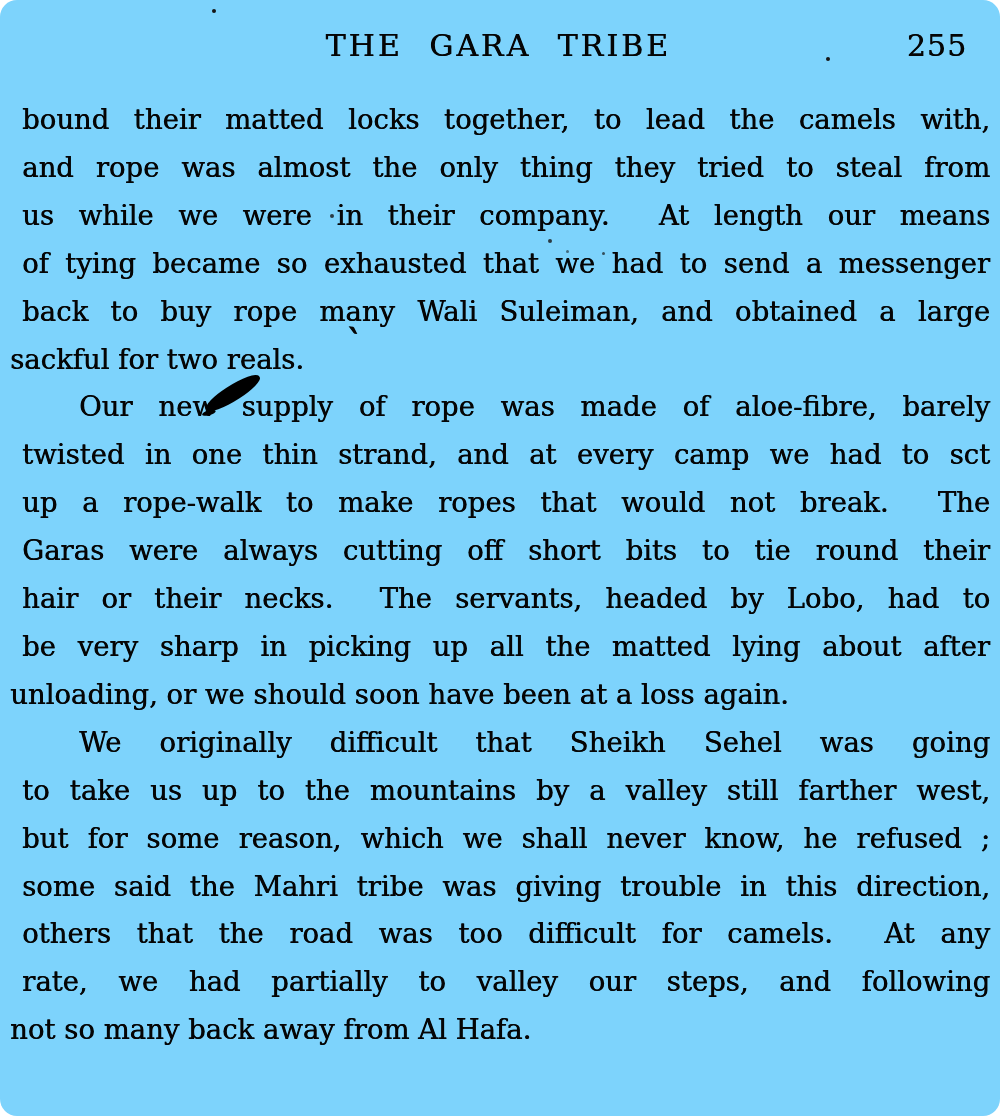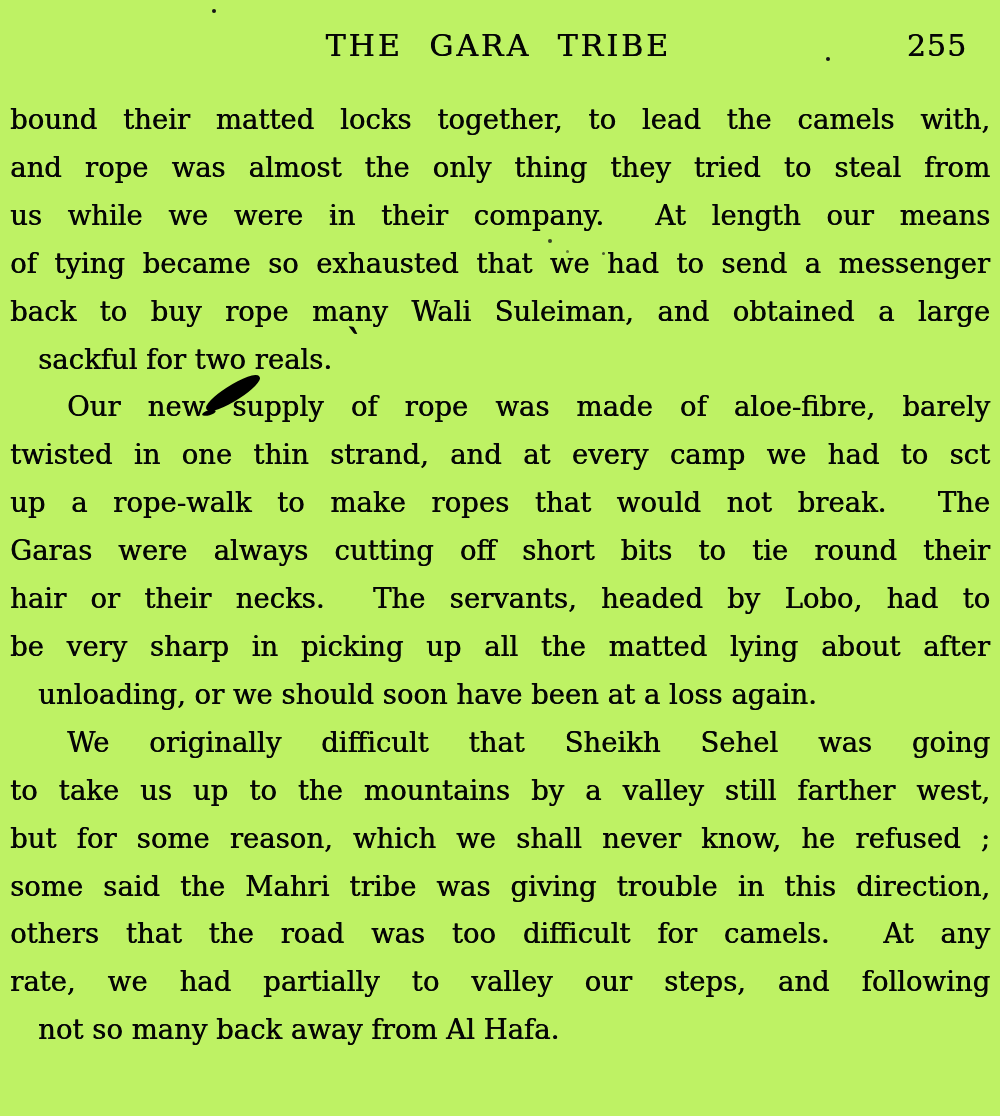--- a/index.html
+++ b/index.html
@@ -11,22 +11,23 @@
     width: 1000px;
     height: 1116px;
     position: relative;
     overflow: hidden;
     font-family: "DejaVu Serif", serif;
     color: #050505;
   }
   .page {
     position: absolute;
     inset: 0;
-    background: #bef264;
+    background: #7dd3fc;
     text-shadow: 0.5px 0 0 currentColor;
+    border-radius: 17px;
   }
 
   
   .running-head {
     position: absolute;
     top: 28px;
     left: 0;
     width: 100%;
     height: 40px;
     font-size: 30px;
@@ -55,22 +56,22 @@
     width: 980px;
     font-size: 27.5px;
     line-height: 47.9px;
   }
   .para { margin: 0; }
   .line {
     text-align: justify;
     text-justify: inter-word;
     white-space: normal;
   }
-  .line.j  { text-align-last: justify; }
-  .line.last { text-align-last: left; margin-left: 28px; }
+  .line.j  { text-align-last: justify; margin-left: 12px; }
+  .line.last { text-align-last: left; }
   .line.indent { text-indent: 57px; }
 
   
   .blot {
     position: absolute;
     left: 202px;
     top: 385px;
     width: 62px;
     height: 16px;
     background: #000;

